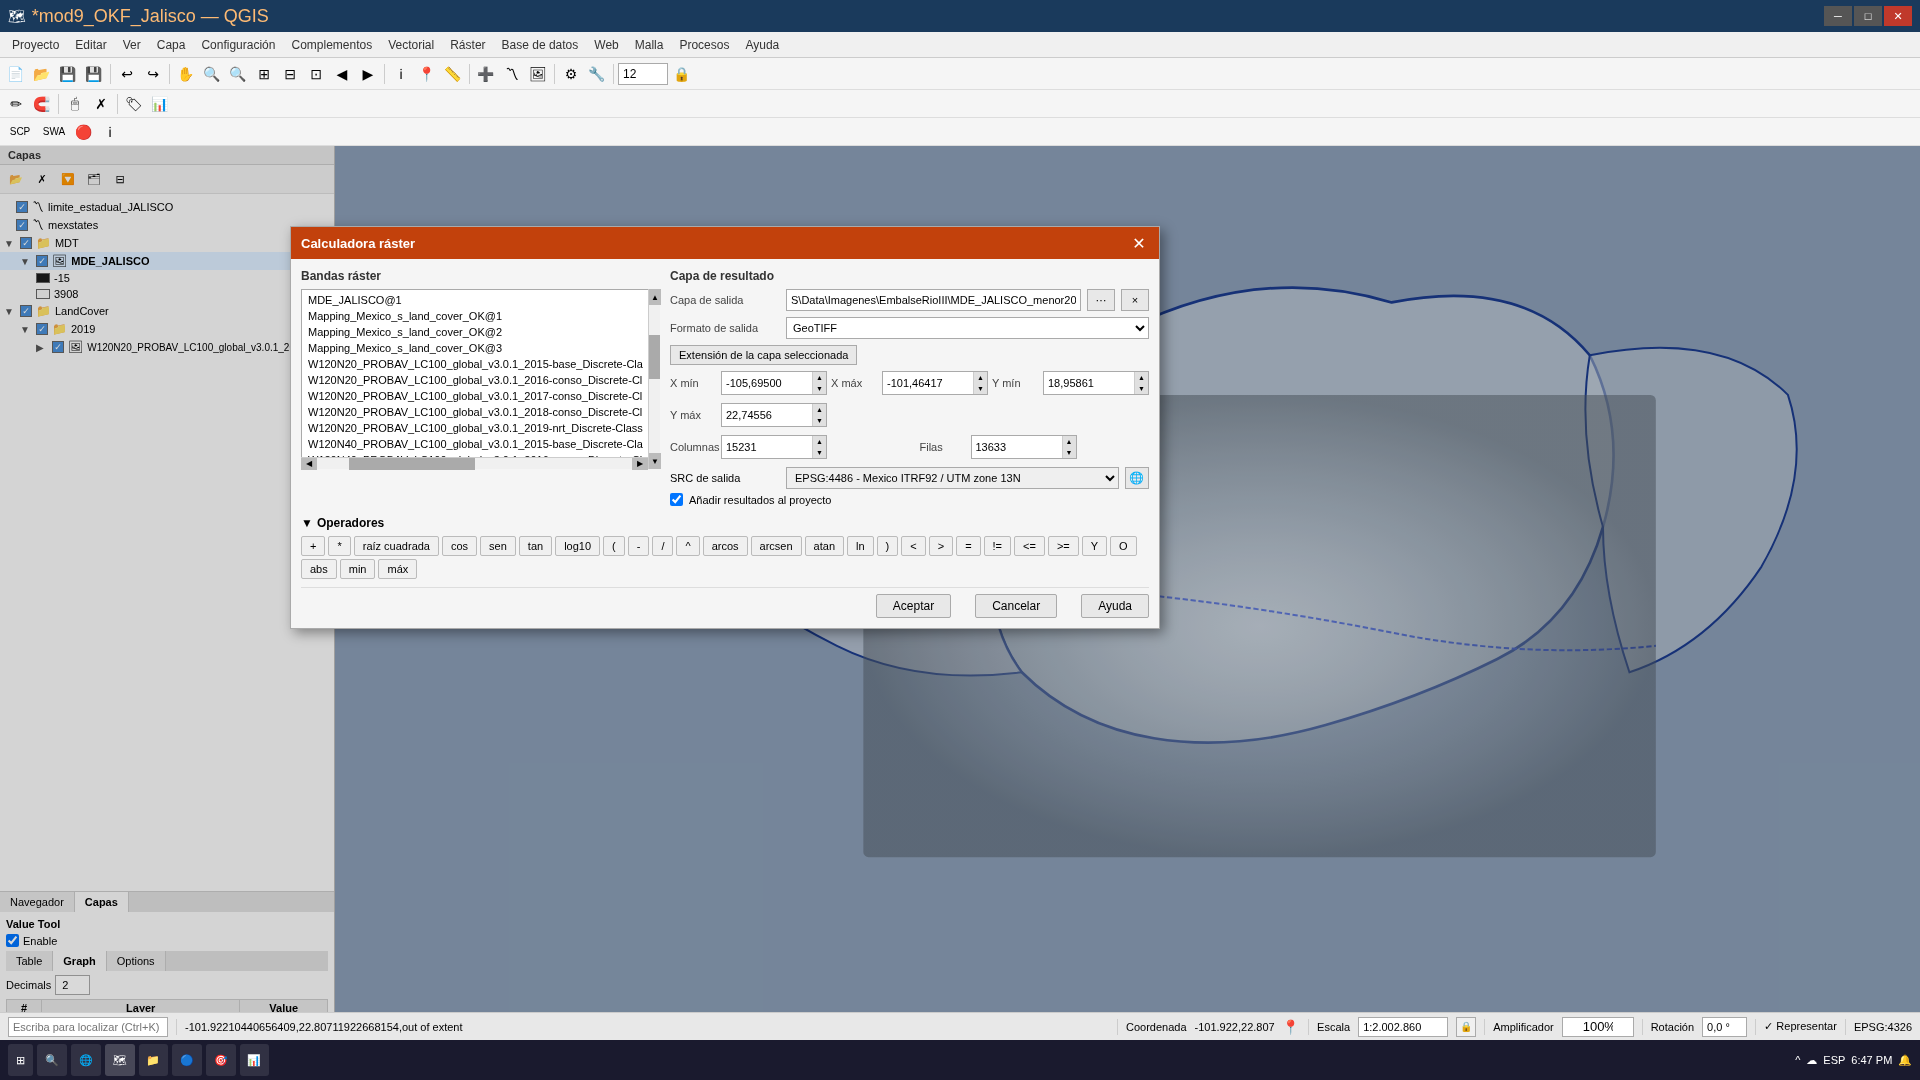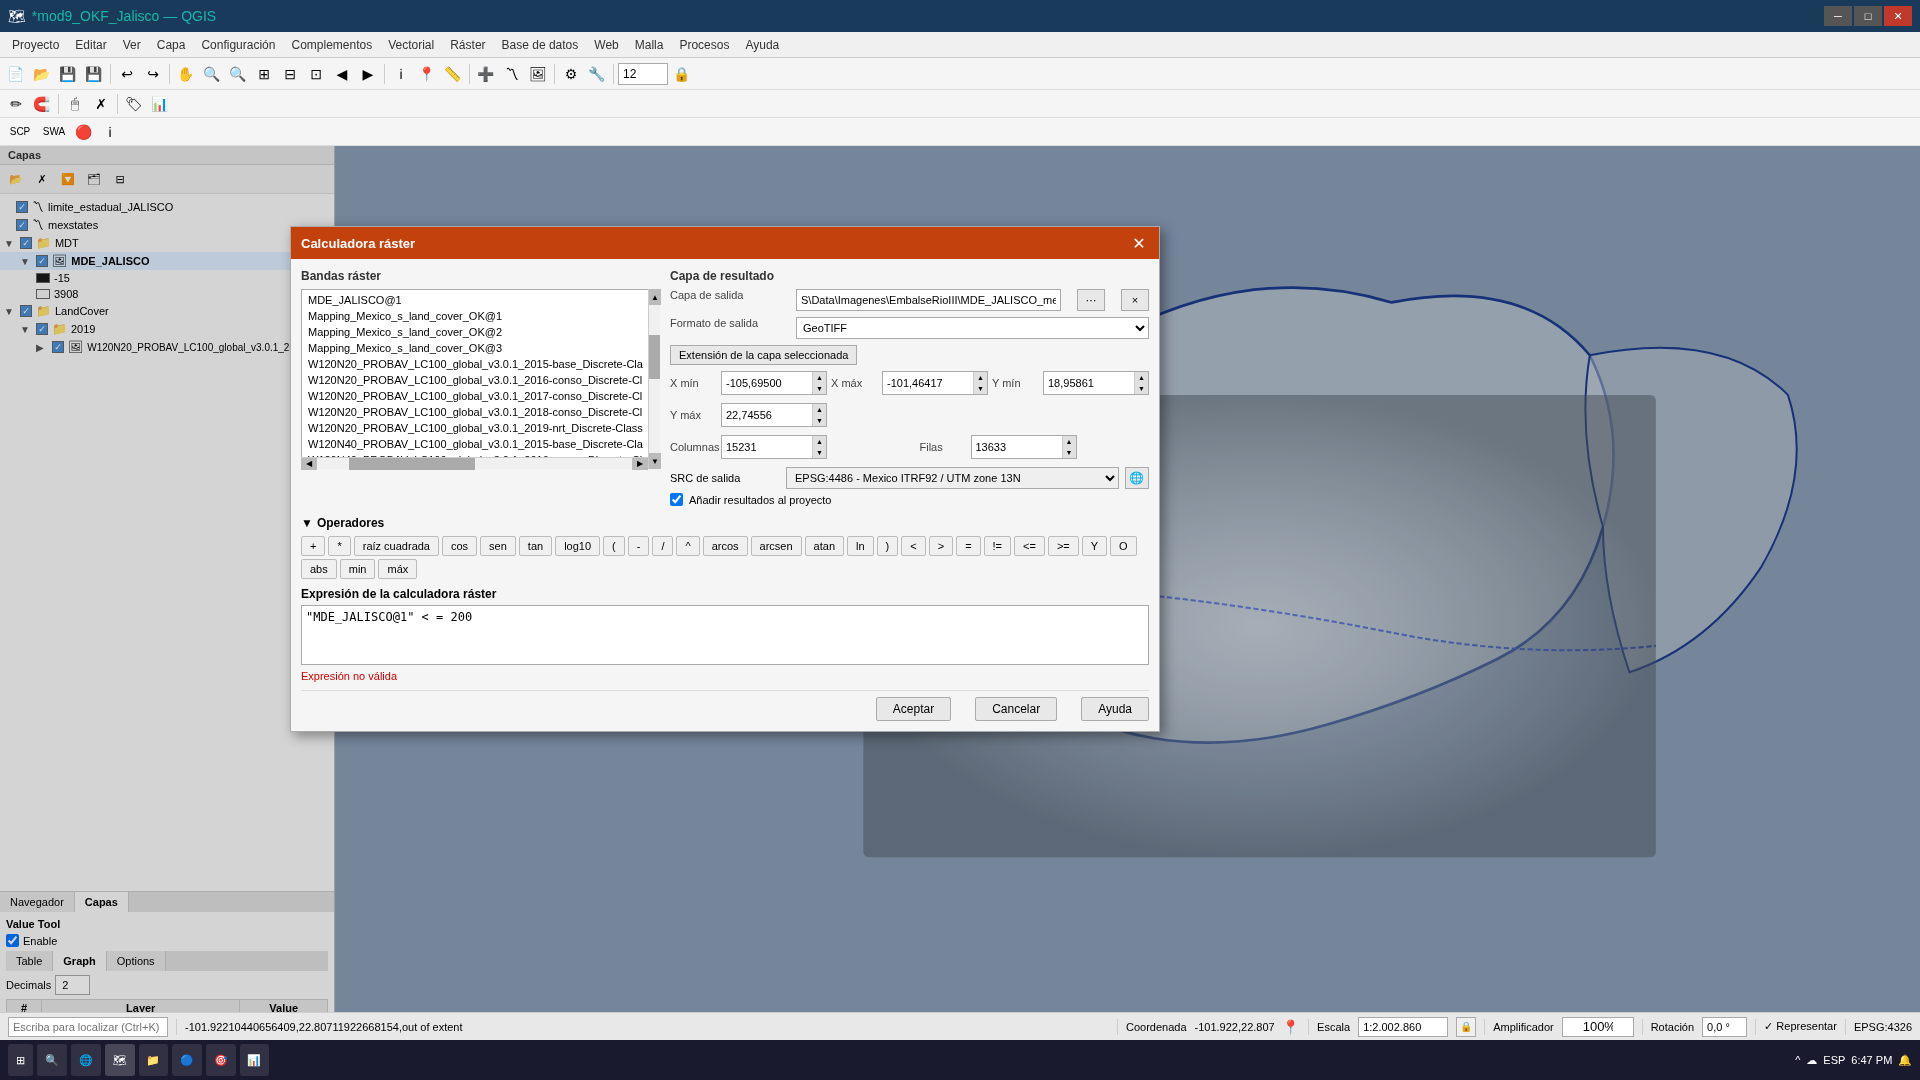--- a/index.html
+++ b/index.html
@@ -1,21 +1,21 @@
 <!DOCTYPE html>
 <html><head>
   <meta charset="utf-8">
   <style>
     * { box-sizing: border-box; margin: 0; padding: 0; }
     body { font-family: 'Segoe UI', Arial, sans-serif; font-size: 12px; background: #2d5a8e; overflow: hidden; width: 1920px; height: 1080px; position: relative; }
 
     
     .title-bar { background: #1a3a5c; color: white; height: 32px; display: flex; align-items: center; justify-content: space-between; padding: 0 8px; }
     .title-bar-left { display: flex; align-items: center; gap: 6px; }
-    .title-text { font-size: 14px; color: #14b8a6; }
+    .title-text { font-size: 18px; color: #fdba74; }
     .title-controls { display: flex; gap: 2px; }
     .title-btn { width: 28px; height: 20px; background: #555; border: none; color: white; cursor: pointer; font-size: 11px; display: flex; align-items: center; justify-content: center; }
     .title-btn:last-child { background: #c0392b; }
 
     
     .menu-bar { background: #f0f0f0; height: 26px; display: flex; align-items: center; padding: 0 4px; border-bottom: 1px solid #ccc; }
     .menu-item { padding: 3px 8px; font-size: 12px; cursor: pointer; color: #333; }
 
     
     .toolbar { background: #f5f5f5; height: 32px; display: flex; align-items: center; padding: 0 4px; gap: 2px; border-bottom: 1px solid #ddd; flex-wrap: nowrap; overflow: hidden; }
@@ -61,21 +61,21 @@
 
     
     .dialog-row { display: flex; gap: 10px; margin-bottom: 10px; }
     .dialog-section { flex: 1; }
     .section-header { font-weight: bold; font-size: 12px; margin-bottom: 6px; color: #333; }
     .bandas-list { border: 1px solid #aaa; background: white; height: 180px; overflow-y: auto; padding: 2px; }
     .bandas-item { padding: 2px 4px; font-size: 11px; cursor: pointer; white-space: nowrap; overflow: hidden; text-overflow: ellipsis; }
 
     
     .resultado { flex: 1; }
-    .form-row { display: flex; align-items: flex-start; margin-bottom: 6px; gap: 16px; }
+    .form-row { display: flex; align-items: center; margin-bottom: 6px; gap: 6px; }
     .form-label { width: 110px; font-size: 11px; color: #444; flex-shrink: 0; }
     .form-input { flex: 1; height: 22px; border: 1px solid #aaa; padding: 0 4px; font-size: 11px; background: white; }
     .form-btn { width: 28px; height: 22px; border: 1px solid #aaa; background: #e8e8e8; cursor: pointer; font-size: 11px; display: flex; align-items: center; justify-content: center; }
     .form-select { flex: 1; height: 22px; border: 1px solid #aaa; font-size: 11px; background: white; padding: 0 2px; }
     .ext-btn { padding: 3px 8px; border: 1px solid #aaa; background: #e8e8e8; font-size: 11px; cursor: pointer; }
     .coord-row { display: flex; gap: 6px; margin-bottom: 4px; align-items: center; }
     .coord-label { font-size: 11px; color: #444; width: 45px; flex-shrink: 0; }
     .coord-input-wrap { display: flex; align-items: center; border: 1px solid #aaa; background: white; }
     .coord-input { border: none; outline: none; width: 90px; height: 22px; padding: 0 4px; font-size: 11px; }
     .coord-spin { display: flex; flex-direction: column; }
@@ -519,25 +519,20 @@
             <button class="op-btn">&lt;=</button>
             <button class="op-btn">&gt;=</button>
             <button class="op-btn">Y</button>
             <button class="op-btn">O</button>
             <button class="op-btn">abs</button>
             <button class="op-btn">min</button>
             <button class="op-btn">máx</button>
           </div>
         </div>
 
-        <div class="expr-section">
-          <div class="expr-label">Expresión de la calculadora ráster</div>
-          <textarea class="expr-textarea" style="">"MDE_JALISCO@1" &lt; = 200</textarea>
-          <div class="expr-status">Expresión no válida</div>
-        </div>
 
         <div class="dialog-footer">
           <button class="dialog-btn">Aceptar</button>
           <button class="dialog-btn">Cancelar</button>
           <button class="dialog-btn">Ayuda</button>
         </div>
       </div>
     </div>
   </div>
 

